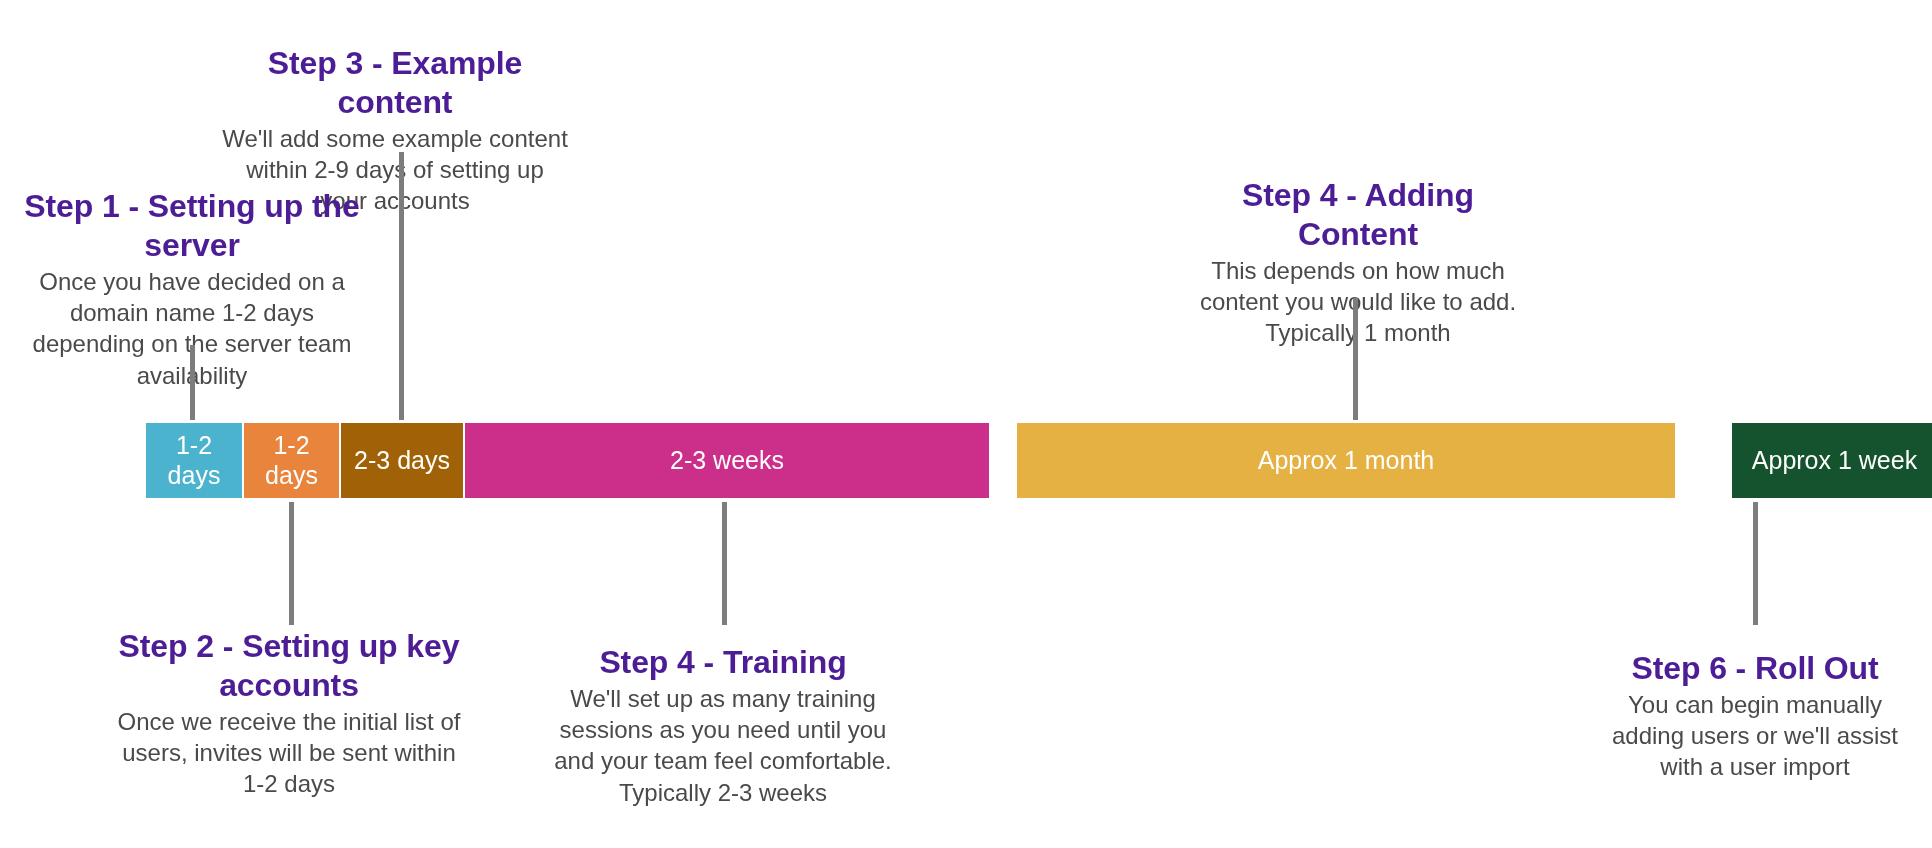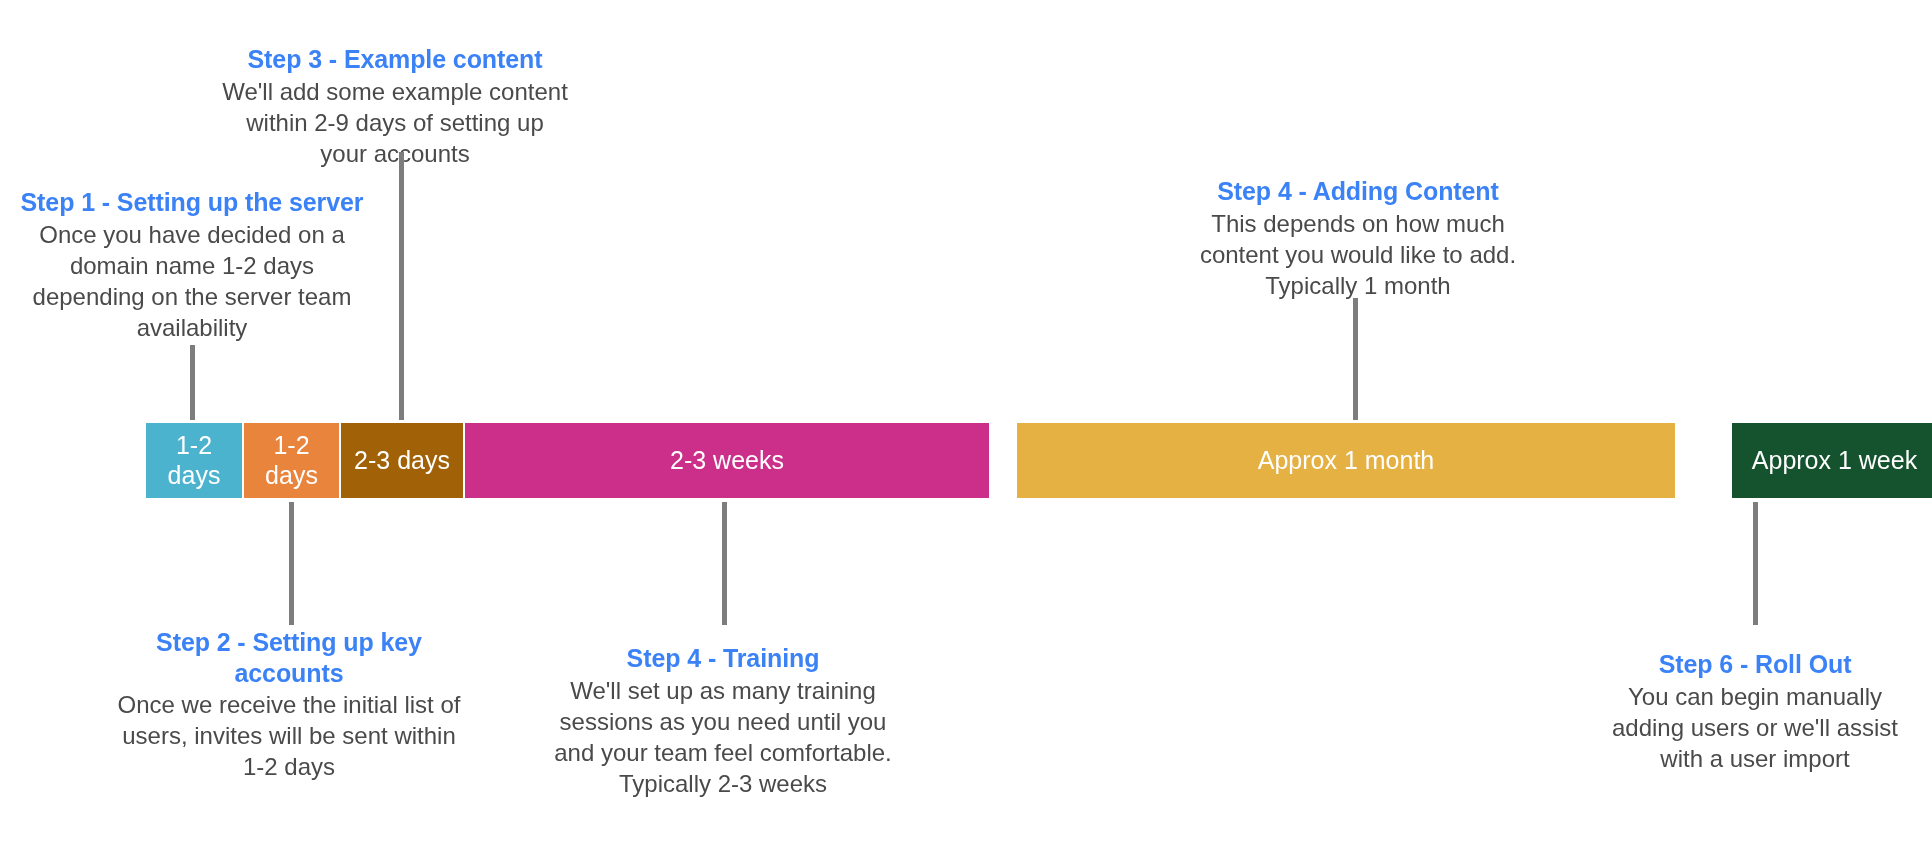--- a/index.html
+++ b/index.html
@@ -52,23 +52,23 @@
     width: 5px;
     background: #7d7d7d;
   }
 
   
   .step-block {
     position: absolute;
     text-align: center;
   }
   .step-title {
-    font-size: 25px;
+    font-size: 32px;
     font-weight: bold;
-    color: #3b82f6;
+    color: #4c1d95;
     line-height: 1.22;
     letter-spacing: -0.1px;
     margin: 0 0 1px 0;
   }
   .step-desc {
     font-size: 24px;
     font-weight: 400;
     color: #4a4a4a;
     line-height: 1.3;
     margin: 0;

